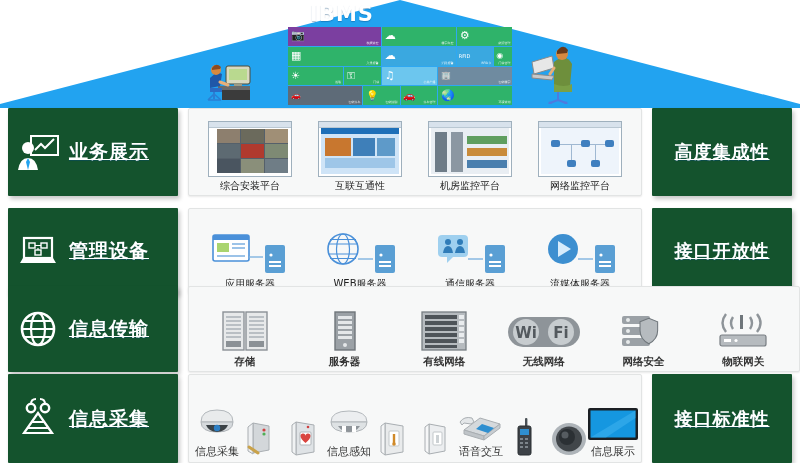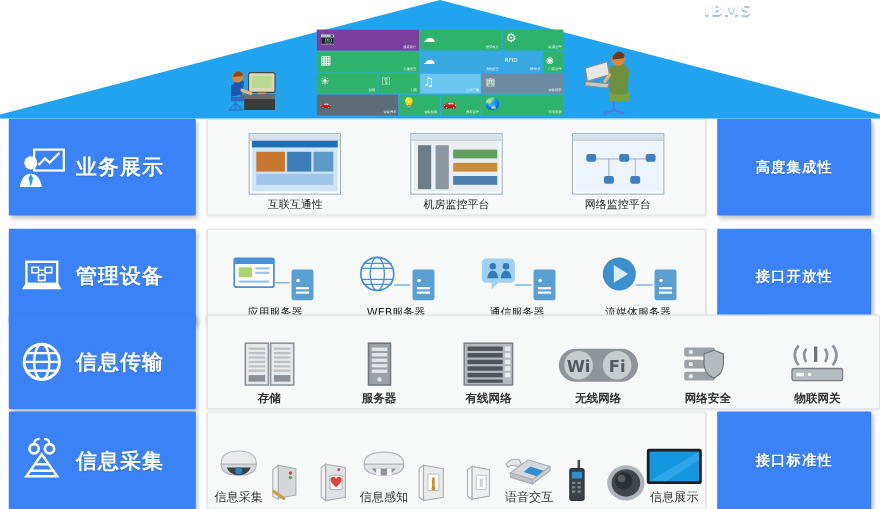--- a/index.html
+++ b/index.html
@@ -8,22 +8,22 @@
     background:#ffffff;
     font-family:"DejaVu Sans","Liberation Sans",sans-serif;
     position:relative;
   }
   #stage{position:absolute;left:0;top:0;width:800px;height:463px;}
 
   
   .roof{position:absolute;left:0;top:0;width:800px;height:108px;}
   .roof-tri{position:absolute;left:0;top:0;width:800px;height:108px;}
   .roof-title{
-    position:absolute;left:0;top:2px;width:684px;text-align:right;
-    color:#ffffff;font-size:14px;font-weight:bold;letter-spacing:1px;
+    position:absolute;left:0;top:2px;width:684px;text-align:center;
+    color:#ffffff;font-size:21px;font-weight:bold;letter-spacing:1px;
     text-shadow:0 1px 1px rgba(0,60,110,.35);
     font-family:"DejaVu Sans","Liberation Sans",sans-serif;
   }
 
   
   .tiles{
     position:absolute;left:288px;top:27px;width:224px;height:78px;
     display:grid;grid-template-columns:repeat(12,1fr);
     grid-template-rows:repeat(4,1fr);gap:1px;background:#2ea8f2;
   }
@@ -47,40 +47,41 @@
   
   .rows{position:absolute;left:0;top:108px;width:800px;height:355px;}
   .row{position:absolute;left:0;width:800px;display:flex;align-items:stretch;}
   .row-1{top:0;height:88px;}
   .row-2{top:100px;height:86px;}
   .row-3{top:178px;height:86px;}
   .row-4{top:266px;height:89px;}
 
   .side{
     box-sizing:border-box;
-    background:#3b82f6;
+    background:#14532d;
     color:#fff;
     display:flex;align-items:center;
     box-shadow:2px 3px 4px rgba(0,0,0,.22);
     border-radius:1px;
+    text-decoration:underline;
   }
   .side-left{
     width:170px;margin-left:8px;margin-right:10px;
     padding-left:8px;gap:9px;
   }
   .side-right{
     width:140px;margin-left:10px;margin-right:8px;
     justify-content:center;
   }
   .side-title{
     font-size:19px;font-weight:bold;letter-spacing:1px;
     text-shadow:0 1px 1px rgba(0,70,120,.3);
     white-space:nowrap;
   }
-  .side-right .side-title{font-size:13px;}
+  .side-right .side-title{font-size:18px;}
   .side-icon{width:44px;height:44px;flex:0 0 44px;}
 
   
   .panel{
     flex:1;box-sizing:border-box;
     background:#f7f8f8;
     border:1px solid #e2e4e4;
     border-radius:2px;
     box-shadow:0 1px 2px rgba(0,0,0,.09);
     display:flex;align-items:stretch;justify-content:space-around;
@@ -239,20 +240,39 @@
           <rect x="15" y="6" width="27" height="19" fill="none" stroke="#fff" stroke-width="2"></rect>
           <polyline points="19,20 25,14 29,18 38,9" fill="none" stroke="#fff" stroke-width="2"></polyline>
           <circle cx="12" cy="18" r="6" fill="#fff"></circle>
           <path d="M2 40 q2 -12 10 -12 q8 0 10 12z" fill="#fff"></path>
           <path d="M12 28 l-2 4 2 8 2 -8z" fill="#22a3f0"></path>
         </svg>
         <span class="side-title">业务展示</span>
       </div>
 
       <div class="panel">
+        <div class="cell">
+          <div class="cell-art">
+            <div class="thumb">
+              <div class="bar"></div>
+              <div class="cctv">
+                <i style="background:#8d7f6e"></i>
+                  <i style="background:#6b6a5c"></i>
+                  <i style="background:#a08f76"></i>
+                <i style="background:#5d6a72"></i>
+                  <i style="background:#b03a2e"></i>
+                  <i style="background:#7e8a74"></i>
+                <i style="background:#4a5560"></i>
+                  <i style="background:#8a8f7a"></i>
+                  <i style="background:#6f7d86"></i>
+              </div>
+            </div>
+          </div>
+          <div class="cell-cap">综合安装平台</div>
+        </div>
 
 
         <div class="cell">
           <div class="cell-art">
             <div class="thumb">
               <div class="bar"></div>
               <div class="ba">
                 <i style="left:0;top:0;right:0;height:6px;background:#1e6fb8"></i>
                 <i style="left:4px;top:10px;width:26px;height:18px;background:#c8772f"></i>
                 <i style="left:32px;top:10px;width:22px;height:18px;background:#3e7fb9"></i>

